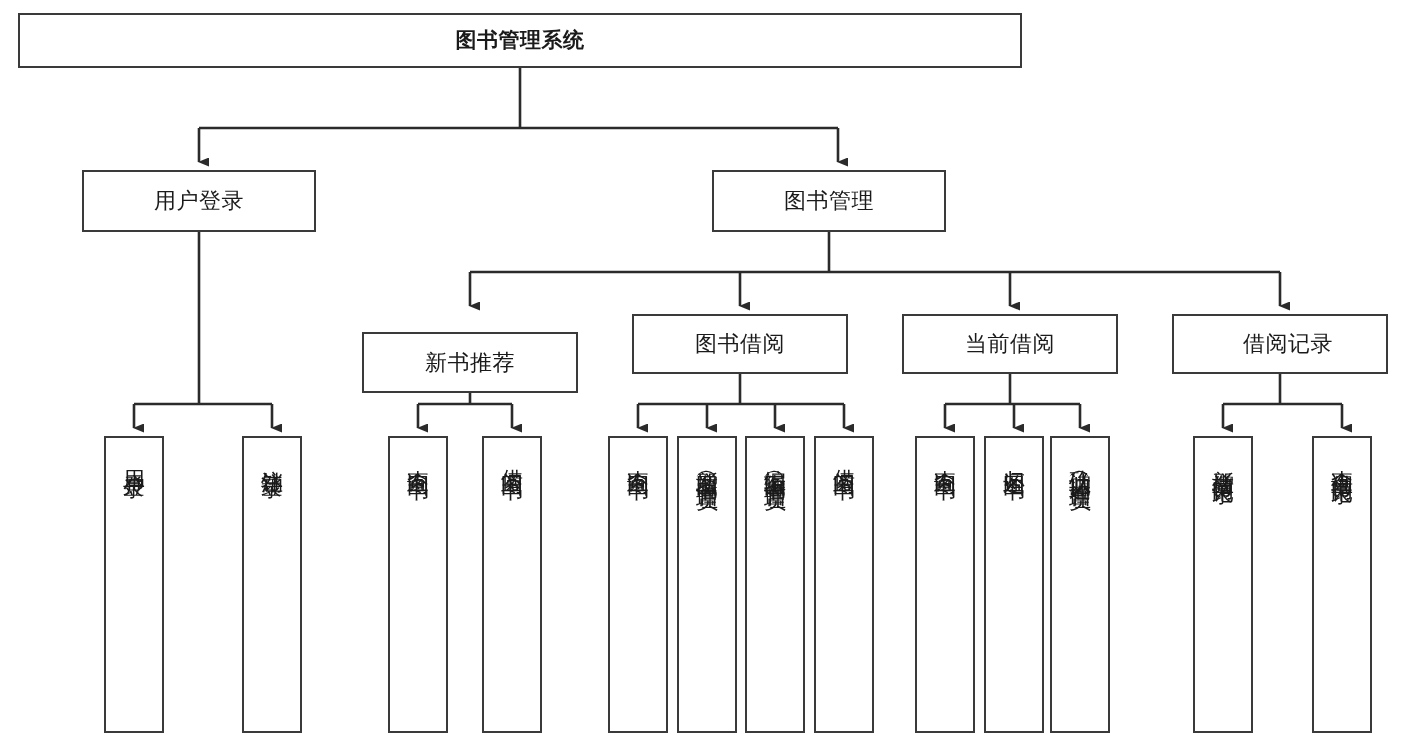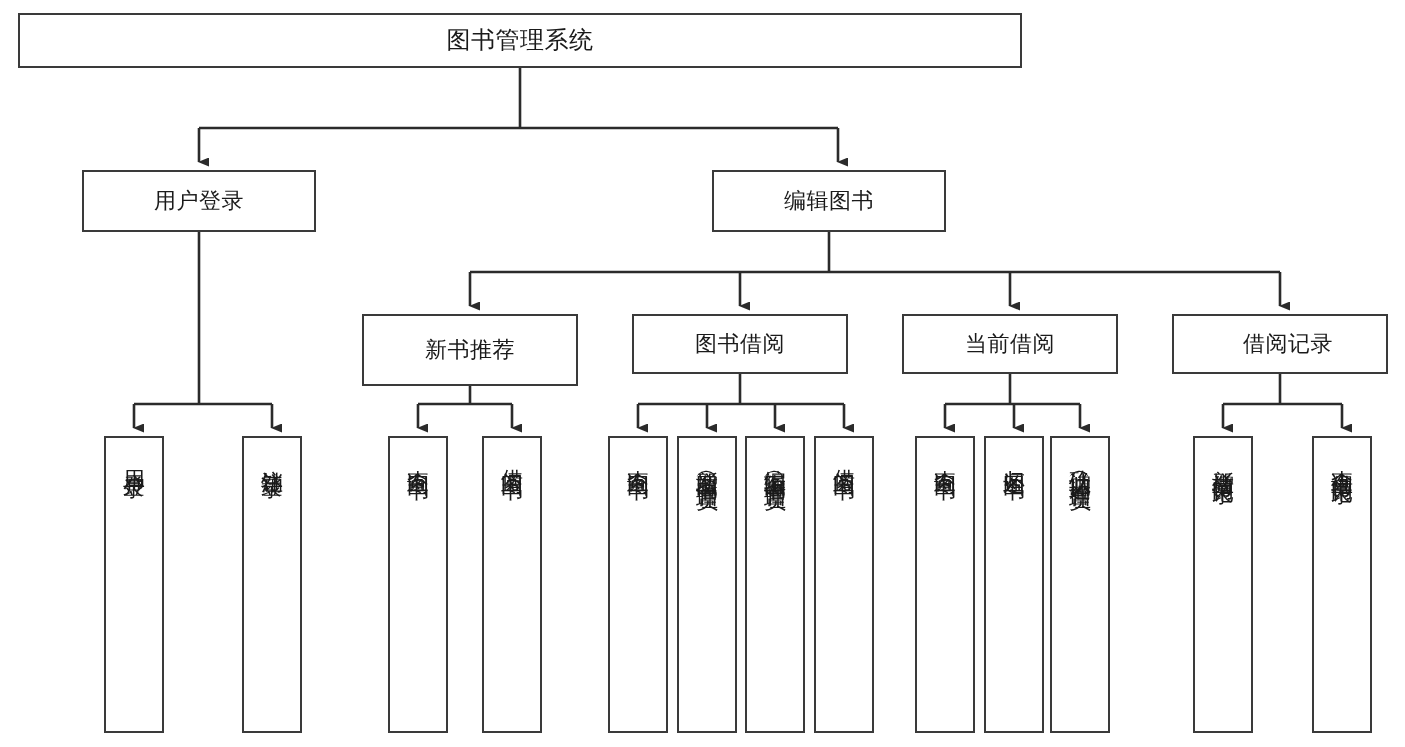--- a/index.html
+++ b/index.html
@@ -42,21 +42,22 @@
     text-align: center;
     line-height: 1.18;
     letter-spacing: 0.5px;
     white-space: nowrap;
   }
   
   .node.horiz .node-label {
     font-size: 22px;
   }
   .node.root .node-label {
-    font-size: 24px;
+    font-size: 21px;
+    font-weight: bold;
   }
   
   .node.vert {
     align-items: flex-start;
     padding-top: 14px;
   }
   .node.vert .node-label {
     writing-mode: vertical-rl;
     text-orientation: upright;
     font-size: 22px;
@@ -130,24 +131,24 @@
   </svg>
 
   <div class="node horiz root" style="left:18px; top:13px; width:1004px; height:55px;">
     <span class="node-label">图书管理系统</span>
   </div>
 
   <div class="node horiz" style="left:82px; top:170px; width:234px; height:62px;">
     <span class="node-label">用户登录</span>
   </div>
   <div class="node horiz" style="left:712px; top:170px; width:234px; height:62px;">
-    <span class="node-label">编辑图书</span>
-  </div>
-
-  <div class="node horiz" style="left:362px; top:314px; width:216px; height:72px;">
+    <span class="node-label">图书管理</span>
+  </div>
+
+  <div class="node horiz" style="left:362px; top:332px; width:216px; height:61px;">
     <span class="node-label">新书推荐</span>
   </div>
   <div class="node horiz" style="left:632px; top:314px; width:216px; height:60px;">
     <span class="node-label">图书借阅</span>
   </div>
   <div class="node horiz" style="left:902px; top:314px; width:216px; height:60px;">
     <span class="node-label">当前借阅</span>
   </div>
   <div class="node horiz" style="left:1172px; top:314px; width:216px; height:60px;padding-left:16px;">
     <span class="node-label">借阅记录</span>

